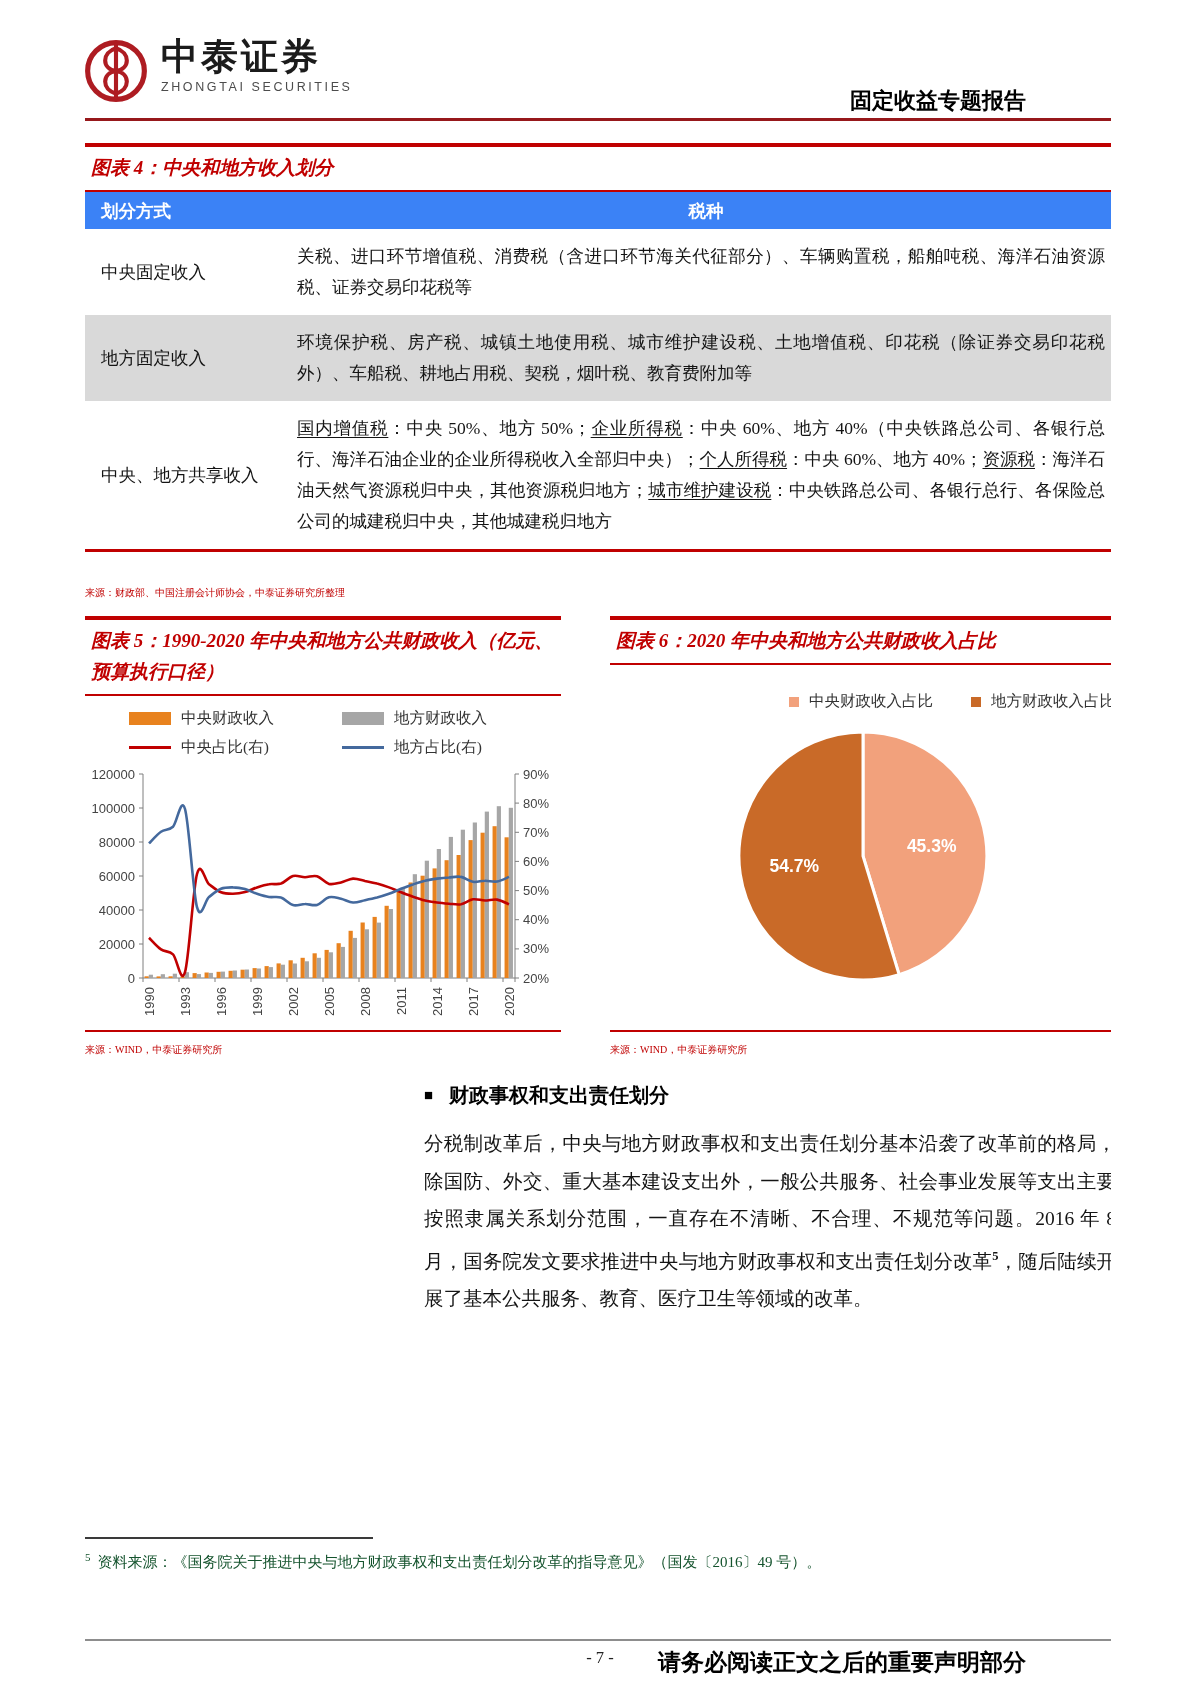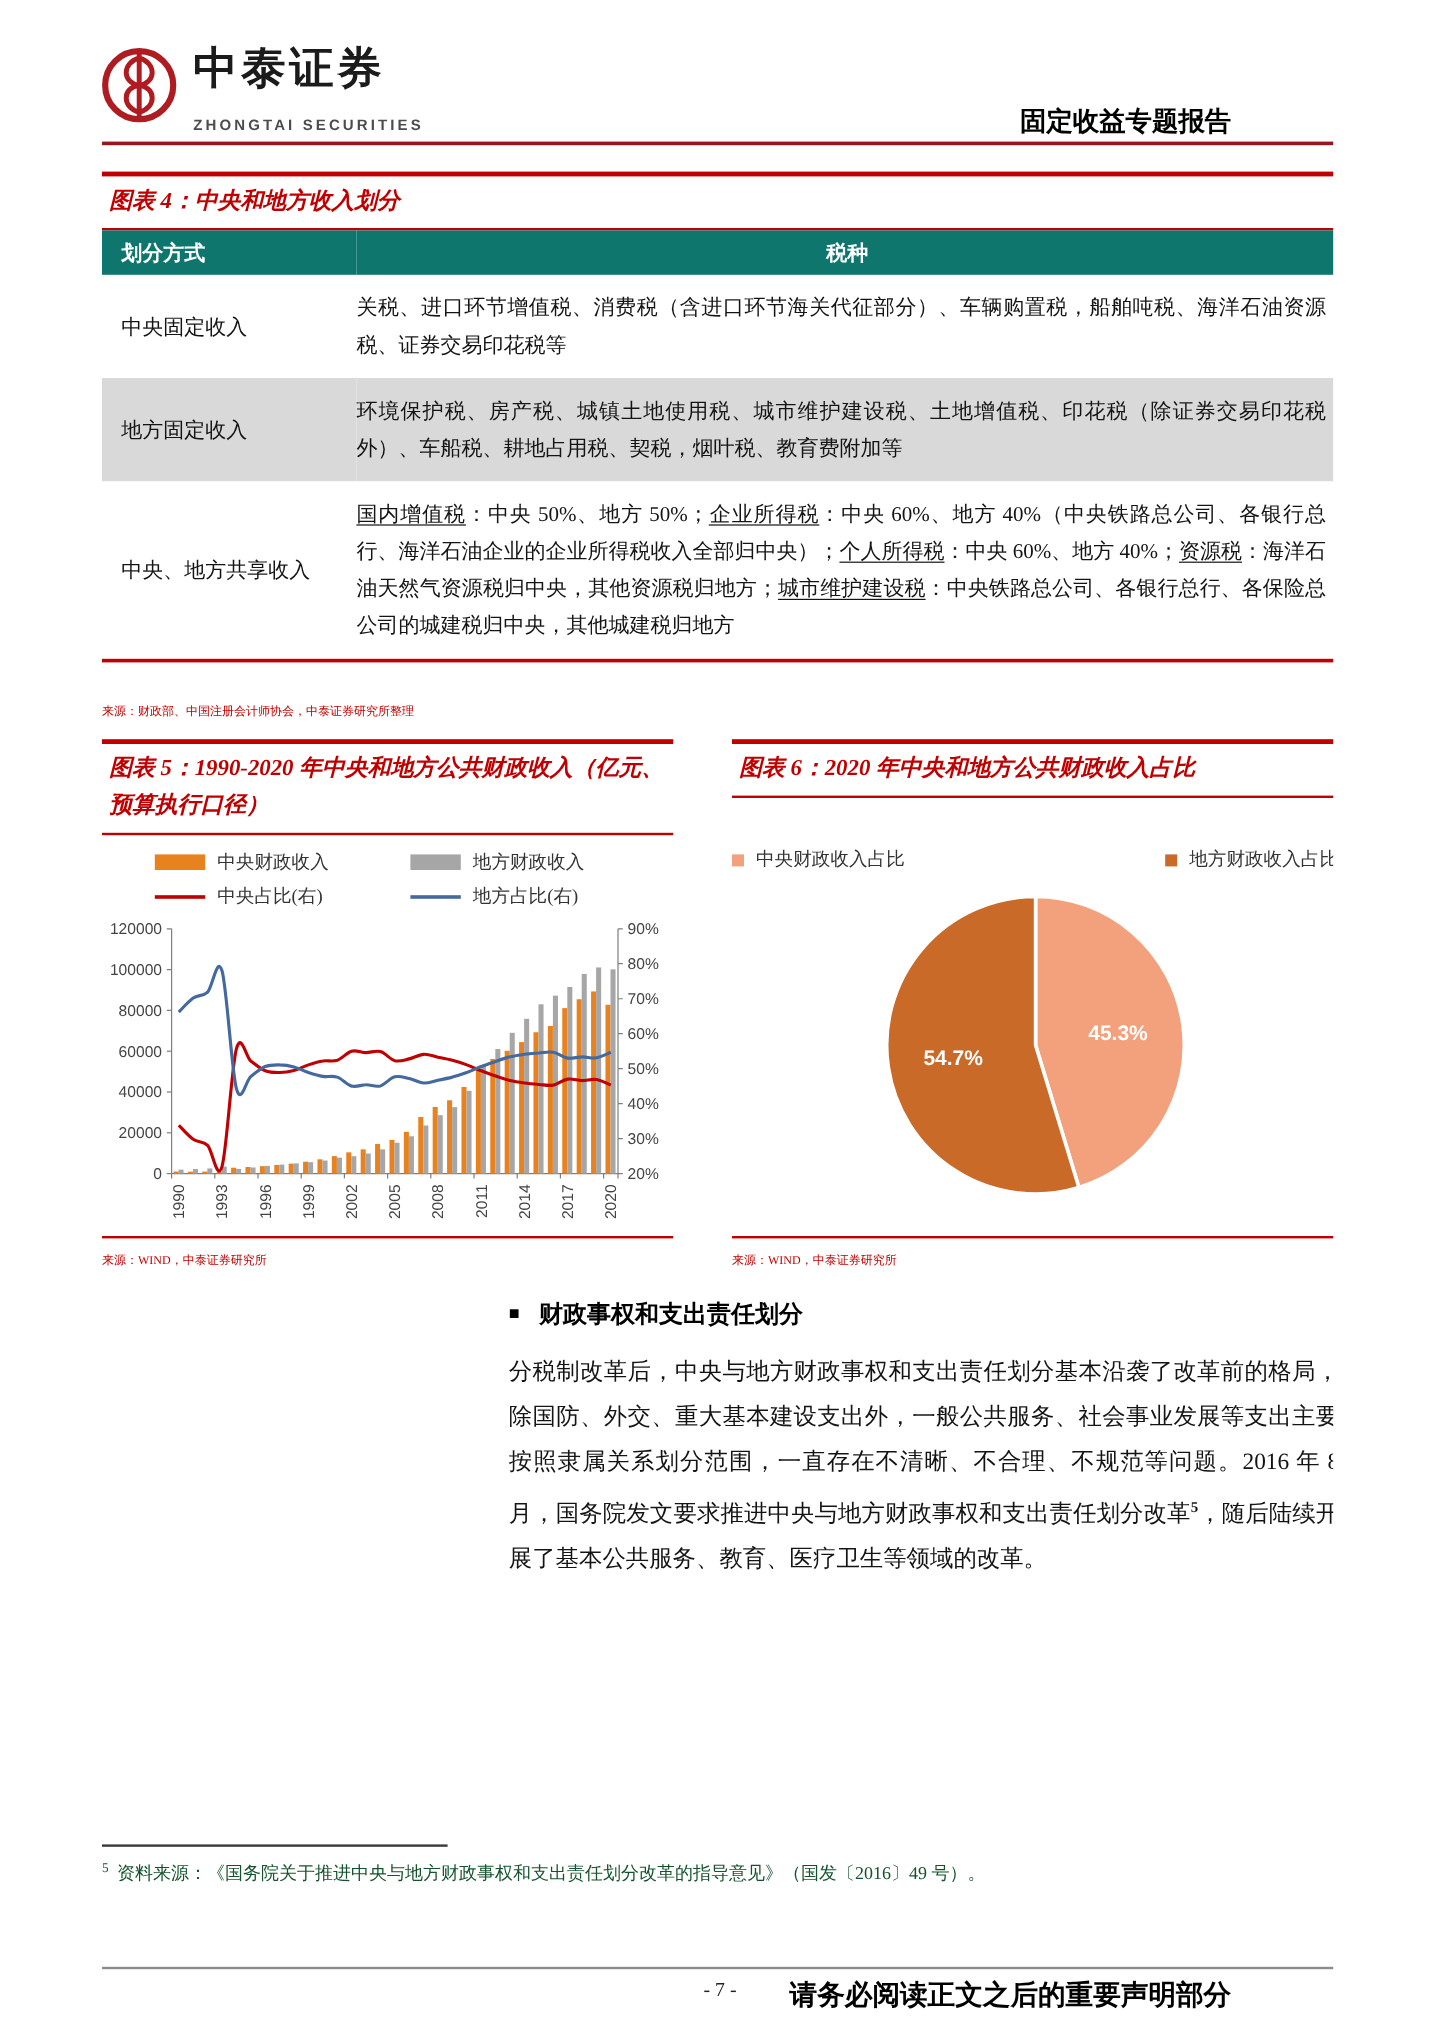--- a/index.html
+++ b/index.html
@@ -5,54 +5,54 @@
   *{margin:0;padding:0;box-sizing:border-box}
   html,body{background:#fff}
   .page{position:relative;width:1111px;height:1698px;background:#fff;overflow:hidden;
         font-family:"Liberation Serif",serif;color:#111}
   .abs{position:absolute}
 
   
   .hdr-brand{left:83px;top:38px;display:flex;align-items:flex-start;gap:12px}
   .brand-cn{font-size:37px;font-weight:700;color:#1b1b1b;letter-spacing:3px;line-height:1.05;
             font-family:"Liberation Sans",sans-serif}
-  .brand-en{font-size:12.5px;color:#4c4c4c;letter-spacing:2.6px;margin-top:20px;font-weight:700;
+  .brand-en{font-size:12.5px;color:#4c4c4c;letter-spacing:2.6px;margin-top:3px;font-weight:400;
             font-family:"Liberation Sans",sans-serif}
   .report-type{right:85px;top:86px;font-size:22px;font-weight:700;color:#000}
   .header-rule{left:85px;top:118px;width:1030px;height:3px;background:#97181b}
 
   
   .band{border-top:4px solid #c00000;border-bottom:2px solid #c00000;padding:5px 6px 7px 6px}
   .band .t{color:#c00000;font-weight:700;font-style:italic;font-size:19px;line-height:31px}
   .source{color:#c00000;font-size:10px}
 
   
   .f4{left:85px;top:143px;width:1030px}
   table.f4t{width:100%;border-collapse:collapse;font-size:17.5px;color:#141414}
-  .f4t th{background:#0f766e;color:#fff;font-weight:700;height:37px;font-size:17.5px}
+  .f4t th{background:#3b82f6;color:#fff;font-weight:700;height:37px;font-size:17.5px}
   .f4t th.h1{width:212px;text-align:left;padding-left:16px}
   .f4t td{vertical-align:middle;line-height:31px;padding:12px 10px 12px 0;text-align:justify}
   .f4t td.cell-label{padding-left:16px;white-space:nowrap;text-align:left}
   .f4t tr.shaded{background:#d9d9d9}
   .f4t u{text-underline-offset:3px}
   .f4-rule{height:3px;background:#c00000}
   .f4 .source{margin-top:34px}
 
   
   .f5{left:85px;top:616px;width:476px;height:470px}
   .f6{left:610px;top:616px;width:505px;height:470px}
   .fig-footer{position:absolute;left:0;right:0;top:414px}
   .fig-footer .rule{height:2px;background:#c00000}
   .fig-footer .source{margin-top:11px}
   .legend5{display:grid;grid-template-columns:1fr 1fr;row-gap:8px;margin:12px 6px 0 44px}
   .litem{display:flex;align-items:center;gap:10px;font-size:15.5px;color:#333}
   .sw-bar{width:42px;height:13px;flex:0 0 auto}
   .sw-line{width:42px;height:3.5px;flex:0 0 auto}
   .sw-sq{width:10px;height:10px;flex:0 0 auto}
-  .legend6{display:flex;justify-content:space-between;gap:38px;margin-top:41px}
+  .legend6{display:flex;justify-content:flex-end;gap:38px;margin-top:26px}
   .chart-wrap{margin-top:4px}
   .pie-wrap{display:flex;justify-content:center;margin-top:14px}
   .ax{font-family:"Liberation Sans",sans-serif;font-size:13px;fill:#444}
   .plabel{font-family:"Liberation Sans",sans-serif;font-size:17.5px;fill:#fff;font-weight:600}
 
   
   .sect{left:424px;top:1082px;width:692px}
   .sect-h{display:flex;align-items:center;gap:16px;font-size:20px;font-weight:700;color:#000}
   .bullet{font-size:15px;line-height:1}
   .para{margin-top:16px;font-size:19.5px;line-height:37.5px;text-align:justify;color:#141414}

